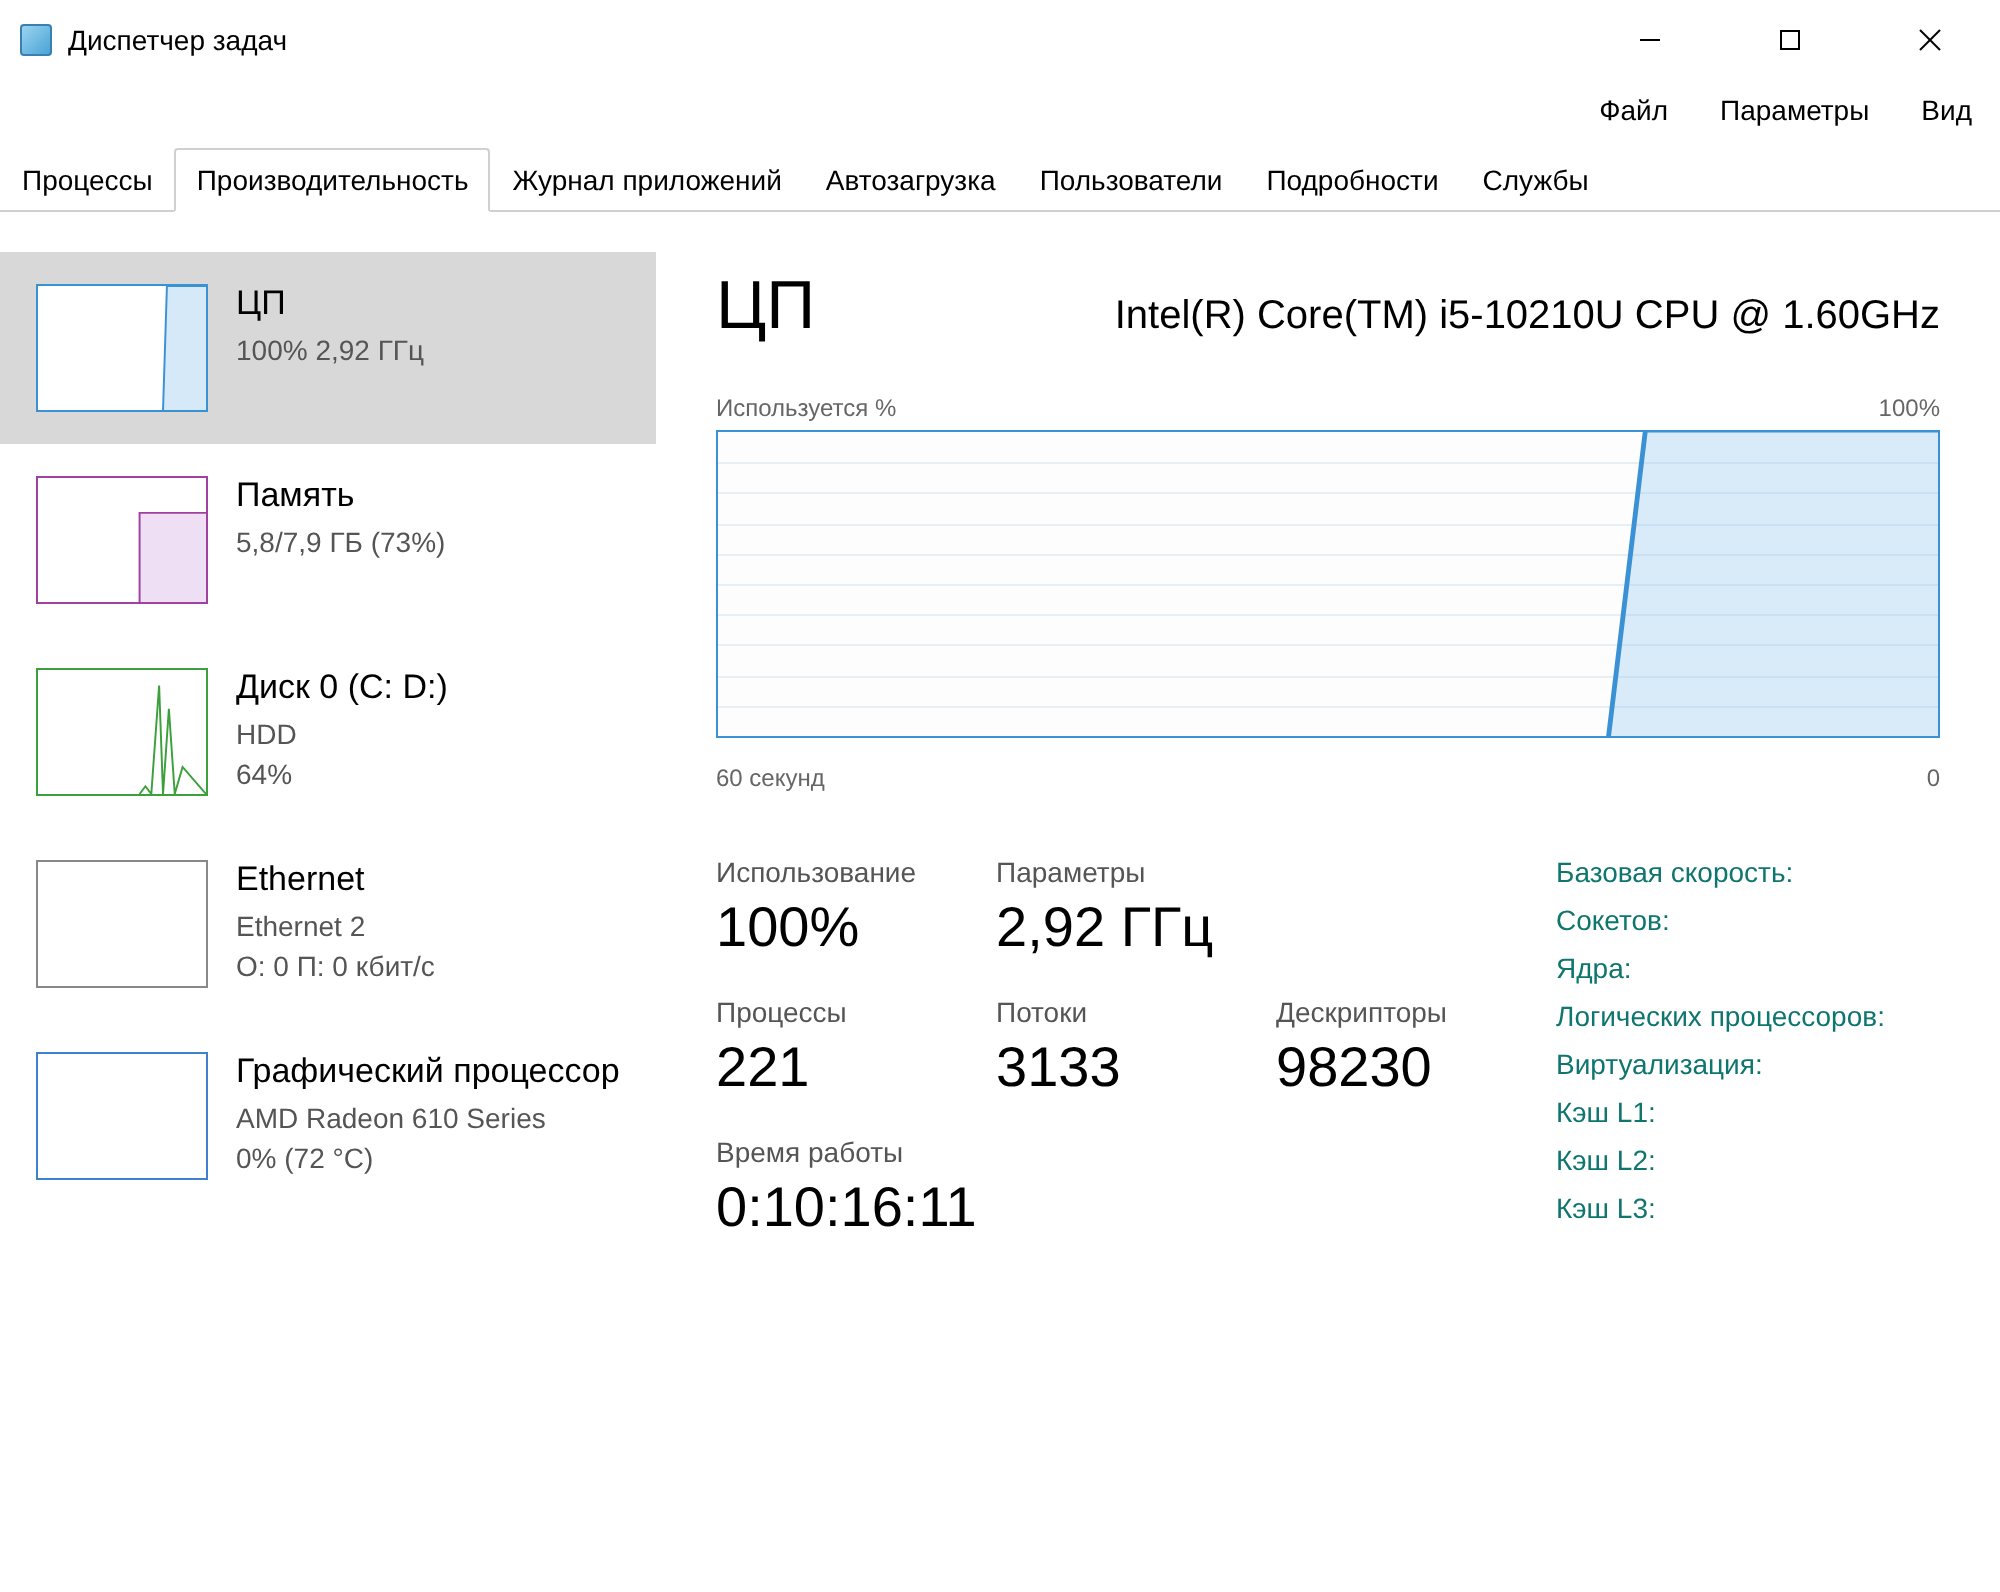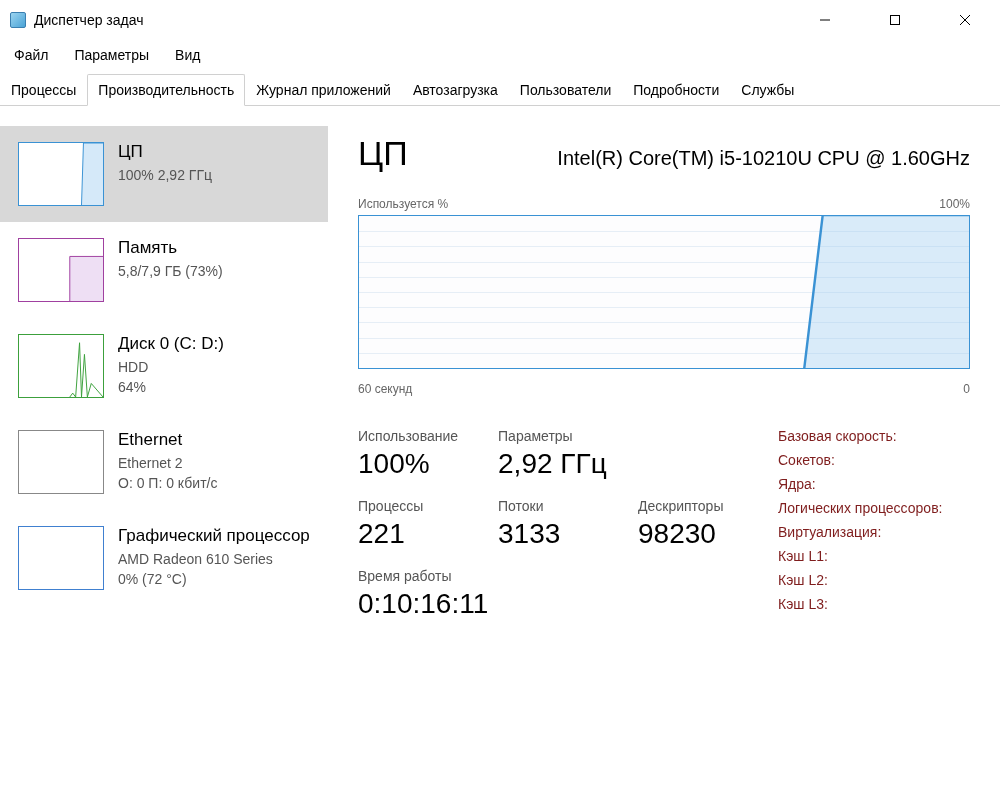--- a/index.html
+++ b/index.html
@@ -9,21 +9,21 @@
   
   .titlebar { height: 40px; display: flex; align-items: center; padding-left: 10px; }
   .titlebar-icon { width: 16px; height: 16px; margin-right: 8px; display: inline-block;
     background: linear-gradient(135deg, #9bd4f0, #4aa3d6); border: 1px solid #3a7fb0; border-radius: 2px; }
   .titlebar-title { font-size: 14px; }
   .titlebar-spacer { flex: 1; }
   .titlebar-btn { width: 70px; height: 40px; display: flex; align-items: center; justify-content: center; font-size: 14px; }
   .titlebar-btn svg { width: 12px; height: 12px; stroke: #000; fill: none; stroke-width: 1; }
 
   
-  .menubar { height: 30px; display: flex; align-items: center; padding: 0 10px; gap: 18px; font-size: 14px; }
+  .menubar { height: 30px; display: flex; align-items: center; padding: 0 10px; gap: 18px; font-size: 14px; justify-content: flex-end; }
   .menu-item { padding: 2px 4px; }
 
   
   .tabbar { height: 36px; display: flex; align-items: flex-end; border-bottom: 1px solid #d0d0d0; padding-left: 0px; }
   .tab { height: 32px; display: flex; align-items: center; padding: 0 10px; font-size: 14px; border: 1px solid transparent; border-bottom: none; position: relative; }
   .tab.active { border: 1px solid #d0d0d0; border-bottom: 1px solid #fff; background: #fff; margin-bottom: -1px; border-top-left-radius: 2px; border-top-right-radius: 2px; text-align: right; }
 
   
   .main { flex: 1; display: flex; overflow: hidden; }
 
@@ -57,21 +57,21 @@
 
   .stats { display: flex; margin-top: 32px; gap: 40px; }
   .stats-left { display: flex; flex-direction: column; }
   .stats-row { display: flex; gap: 40px; margin-bottom: 18px; }
   .stat-label { font-size: 14px; color: #555; margin-bottom: 4px; }
   .stat-value { font-size: 28px; }
   .stat-block { min-width: 100px; }
 
   .stats-right { display: flex; flex-direction: column; gap: 8px; min-width: 260px; }
   .kv-row { display: flex; justify-content: space-between; font-size: 14px; color: #555; }
-  .kv-key { color: #7f1d1d; }
+  .kv-key { color: #0f766e; }
 </style>
 </head>
 <body>
 
 <div class="window">
 
   <div class="titlebar">
     <span class="titlebar-icon"></span>
     <span class="titlebar-title">Диспетчер задач</span>
     <span class="titlebar-spacer"></span>

